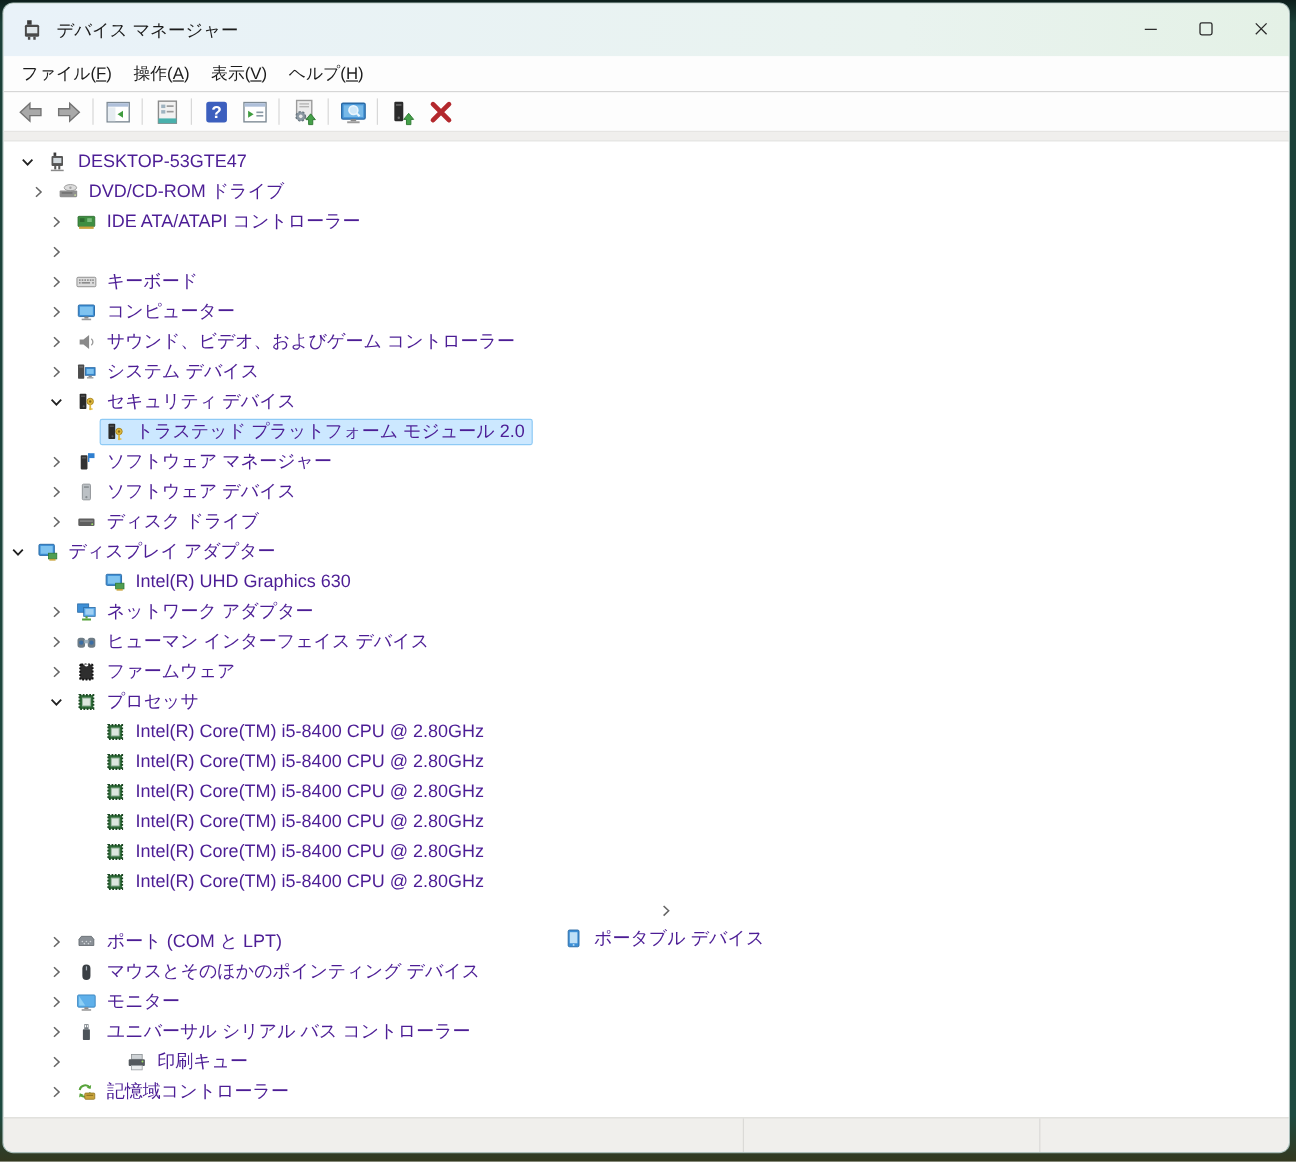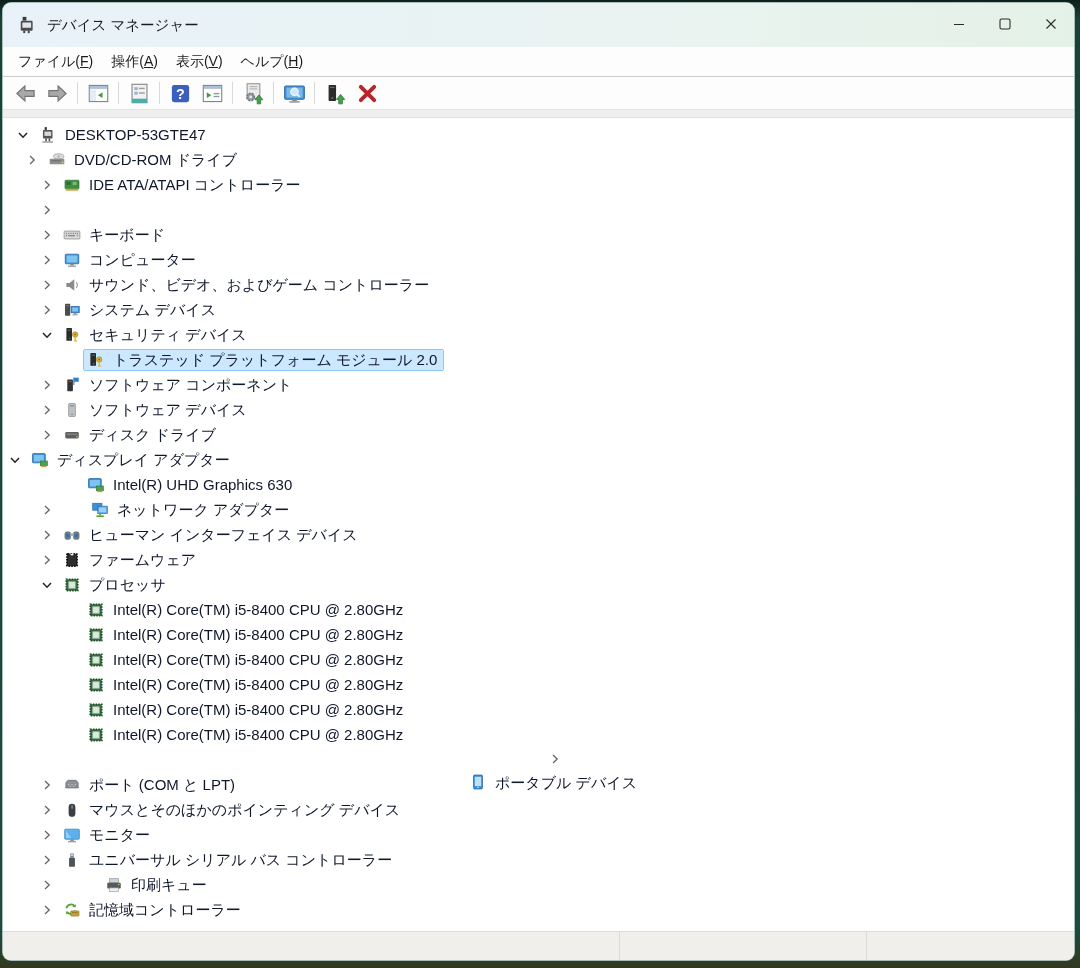--- a/index.html
+++ b/index.html
@@ -29,21 +29,21 @@
   .menu-item{padding:3px 9px;font-size:14px;color:#1b1b1b;cursor:default;}
   .menu-item u{text-decoration:underline;}
   
   .toolbar{height:32px;flex:0 0 32px;background:#fdfdfd;display:flex;align-items:center;padding:0 6px;border-bottom:1px solid #e6e5e3;}
   .tb-btn{width:32px;height:28px;display:flex;align-items:center;justify-content:center;background:transparent;border:0;padding:0;}
   .tb-btn svg{width:23px;height:23px}
   .tb-sep{width:1px;height:22px;background:#d8d8d8;margin:0 4px;flex:0 0 1px;}
   .strip{height:7px;flex:0 0 7px;background:#f0efed;border-bottom:1px solid #e2e1df;}
   
   .tree{flex:1 1 auto;background:#ffffff;padding-top:4px;overflow:hidden;}
-  .row{height:25px;display:flex;align-items:center;font-size:15px;color:#0f172a;white-space:nowrap;}
+  .row{height:25px;display:flex;align-items:center;font-size:15px;color:#4c1d95;white-space:nowrap;}
   .chev{width:24px;flex:0 0 24px;height:25px;display:flex;align-items:center;justify-content:center;}
   .chev svg{width:16px;height:16px}
   .selwrap{display:flex;align-items:center;padding:1px 6px 1px 3px;border:1px solid transparent;border-radius:2px;}
   .row.selected .selwrap{background:var(--sel-bg,#cce8ff);border-color:var(--sel-border,#8ecaf5);}
   .ticon{width:18px;height:18px;flex:0 0 18px;margin-right:8px;display:flex;align-items:center;justify-content:center;}
   .ticon svg{width:18px;height:18px}
   .label{line-height:1;}
   
   .footer{height:28px;flex:0 0 28px;background:#f0efec;border-top:1px solid #dddcd9;display:flex;}
   .fsec{height:100%;border-right:1px solid #dbdad7;}
@@ -389,21 +389,21 @@
         </span>
         <span class="selwrap">
           <span class="ticon">
             <svg viewBox="0 0 16 16">
               <rect x="3.8" y="3" width="5" height="10.5" rx="0.6" fill="#333"></rect>
               <rect x="4.8" y="4.4" width="3" height="1" fill="#5f5f5f"></rect>
               <rect x="9.6" y="1.5" width="4.4" height="3.6" fill="#2f7fd0"></rect>
               <rect x="9.2" y="1.5" width="1" height="6.5" fill="#2f7fd0"></rect>
             </svg>
           </span>
-          <span class="label">ソフトウェア コンポーネント</span>
+          <span class="label">ソフトウェア マネージャー</span>
         </span>
       </div>
       <div class="row" style="padding-left: 32px;">
         <span class="chev">
           <svg viewBox="0 0 16 16">
             <path d="M6 4l4.2 4L6 12" stroke="#666" stroke-width="1.3" fill="none"></path>
           </svg>
         </span>
         <span class="selwrap">
           <span class="ticon">
@@ -458,21 +458,21 @@
             <svg viewBox="0 0 16 16">
               <rect x="1.3" y="2.3" width="11.4" height="8.2" rx="0.8" fill="#3d8fd6" stroke="#2a6aa5" stroke-width="0.7"></rect>
               <rect x="2.5" y="3.5" width="9" height="5.8" fill="#7fc3f0"></rect>
               <rect x="8.3" y="8.9" width="6.2" height="4.2" fill="#4f9e52" stroke="#2f7a33" stroke-width="0.6"></rect>
               <rect x="9" y="13.1" width="4.6" height="1.3" fill="#caa53d"></rect>
             </svg>
           </span>
           <span class="label">Intel(R) UHD Graphics 630</span>
         </span>
       </div>
-      <div class="row" style="padding-left: 32px; gap: 28px;">
+      <div class="row" style="padding-left: 32px;">
         <span class="chev">
           <svg viewBox="0 0 16 16">
             <path d="M6 4l4.2 4L6 12" stroke="#666" stroke-width="1.3" fill="none"></path>
           </svg>
         </span>
         <span class="selwrap">
           <span class="ticon">
             <svg viewBox="0 0 16 16">
               <rect x="1.5" y="2" width="8.2" height="6.2" fill="#3d8fd6" stroke="#2a6aa5" stroke-width="0.6"></rect>
               <rect x="6" y="4.6" width="8.5" height="6.6" fill="#5ba9e8" stroke="#2a6aa5" stroke-width="0.6"></rect>

